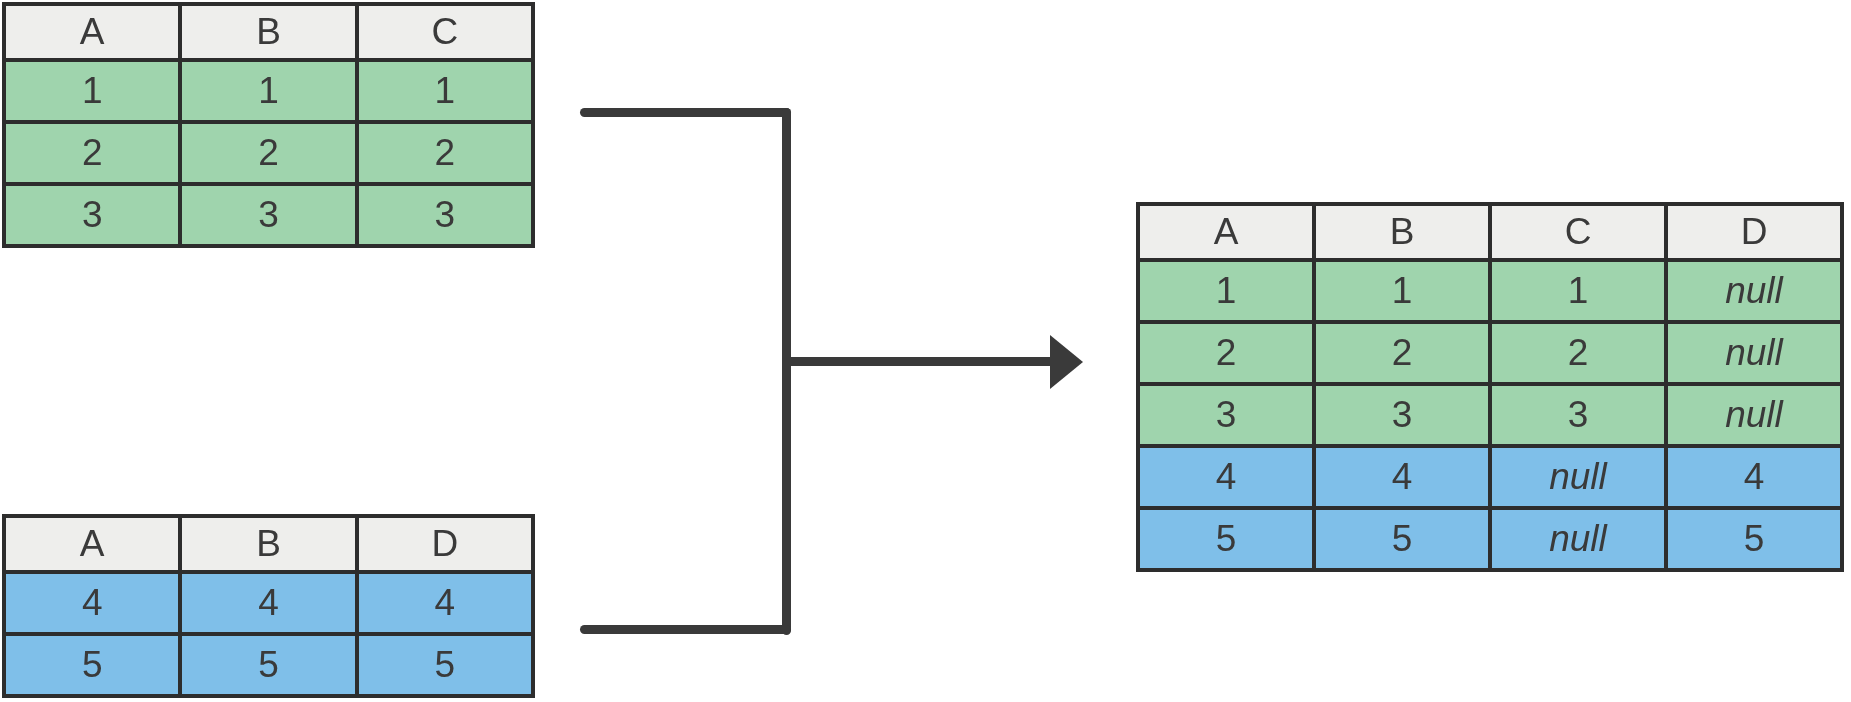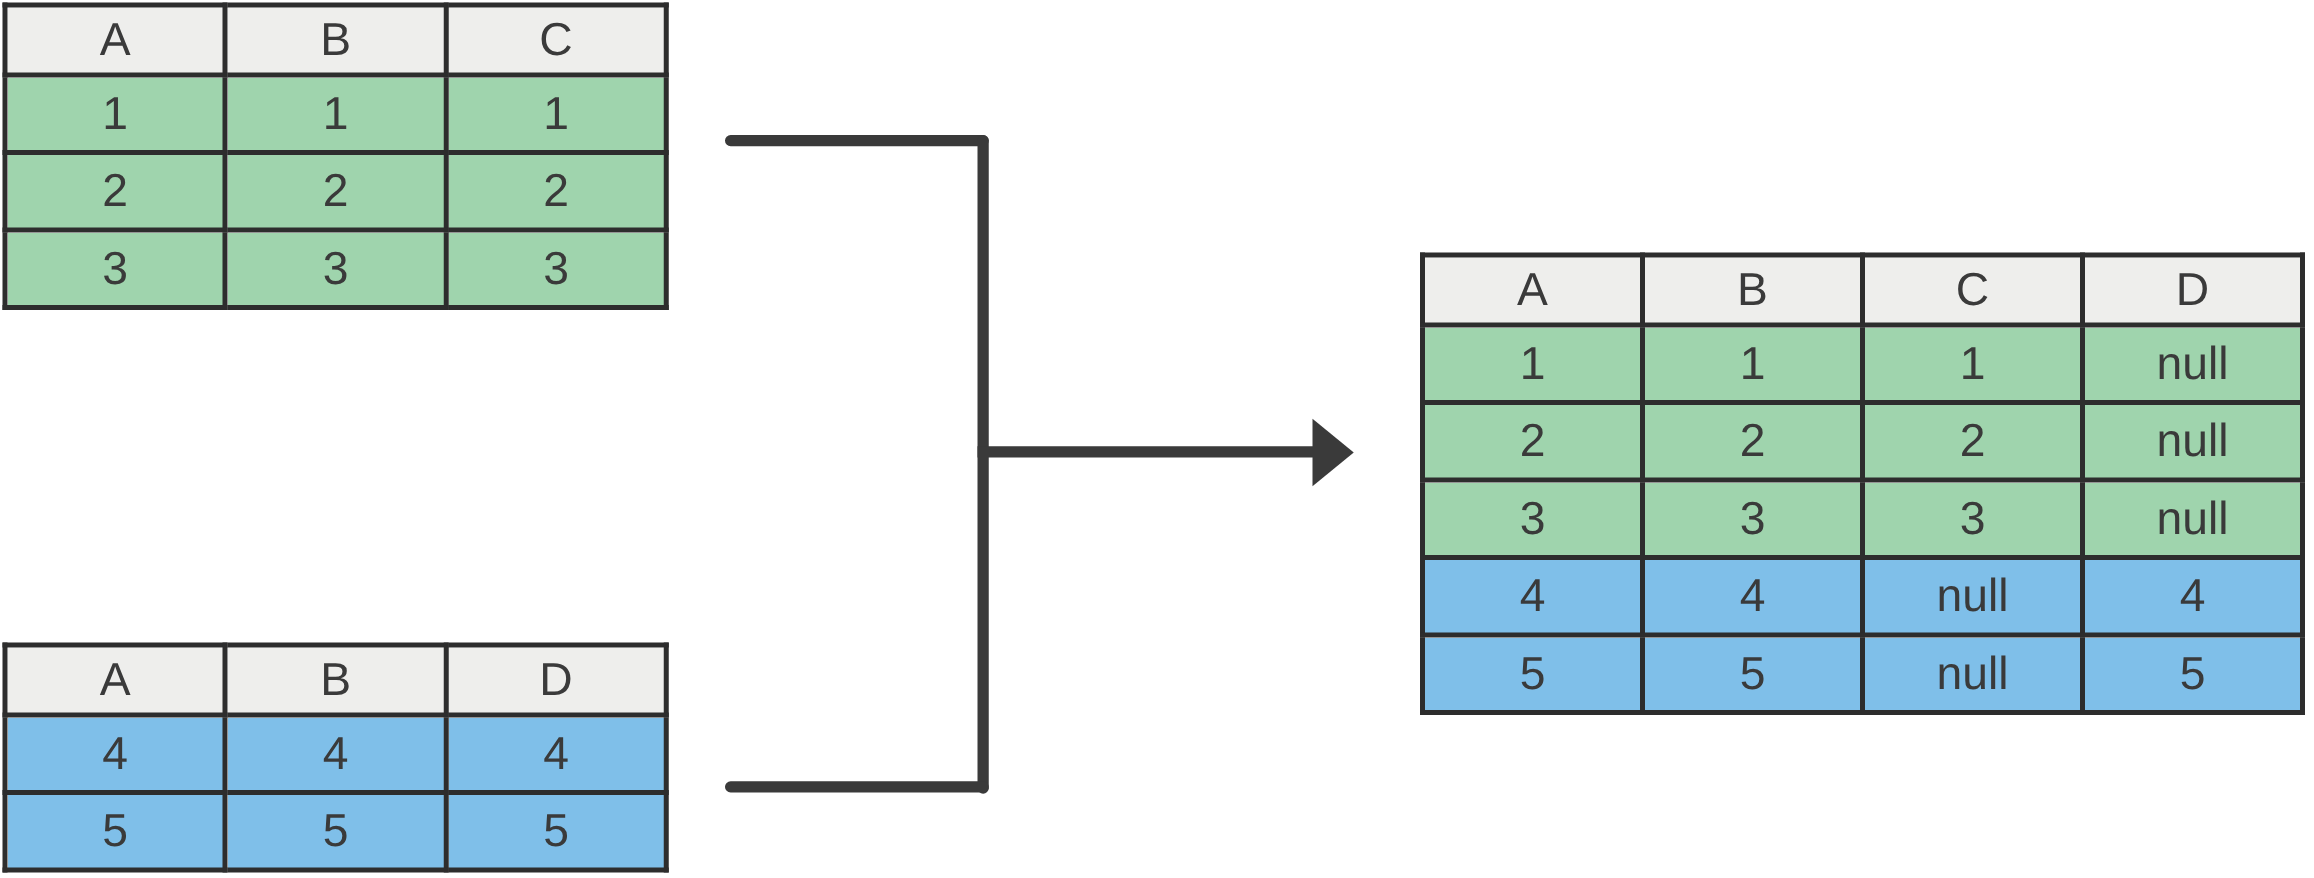--- a/index.html
+++ b/index.html
@@ -38,21 +38,21 @@
     color: var(--text);
     overflow: hidden;
   }
   table.dtable th {
     background: var(--header-bg);
     height: 56px; 
   }
   table.dtable td { height: 62px; }
   tr.green td { background: var(--green); }
   tr.blue td { background: var(--blue); }
-  td.null-value { }
+  td.null-value { font-style: italic; }
 
   #table-source-top    { left: 2px;    top: 2px;   width: 533px; }
   #table-source-bottom { left: 2px;    top: 514px; width: 533px; }
   #table-result        { left: 1136px; top: 202px; width: 708px; }
 
   .line {
     position: absolute;
     background: var(--line);
     border-radius: 4.5px;
   }

